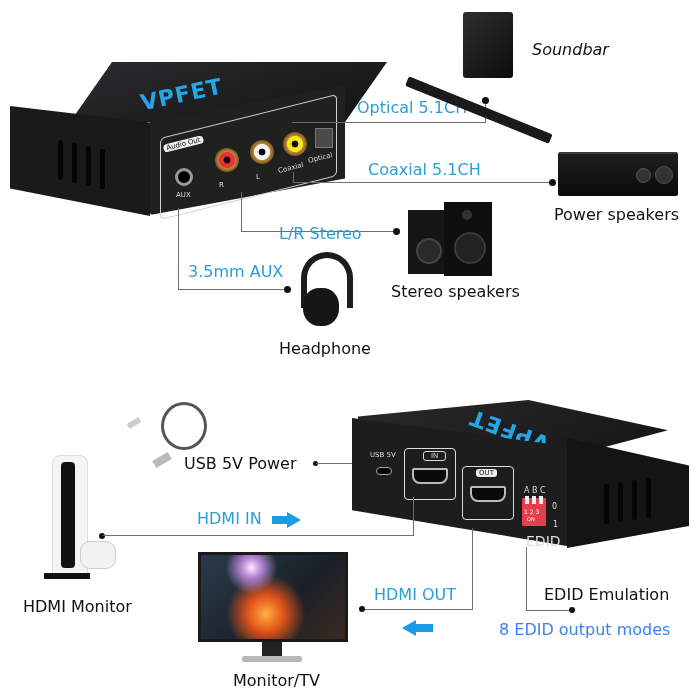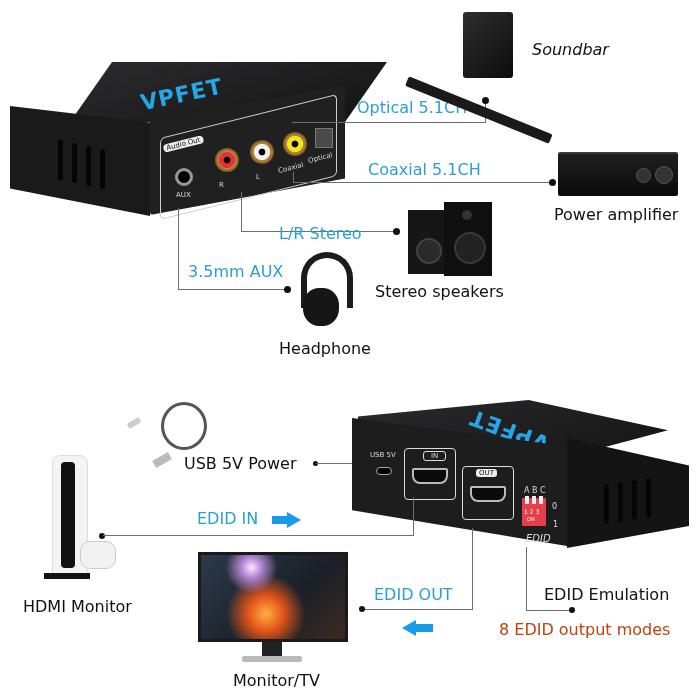--- a/index.html
+++ b/index.html
@@ -1,20 +1,20 @@
 <!DOCTYPE html>
 <html><head>
 <meta charset="utf-8">
 <style>
   html,body{margin:0;padding:0;background:#fff;}
   body{width:700px;height:700px;position:relative;overflow:hidden;font-family:"DejaVu Sans","Liberation Sans",sans-serif;}
   .abs{position:absolute;}
   .lbl-blue{color:#2a9fd6;font-size:16px;white-space:nowrap;}
   .lbl-dark{color:#111;font-size:16px;white-space:nowrap;}
-  .lbl-red{color:#c2410c;font-size:16px;white-space:nowrap;}
+  .lbl-red{color:#3b82f6;font-size:16px;white-space:nowrap;}
   .line{position:absolute;background:#6e6e6e;}
   .dot{position:absolute;width:7px;height:7px;border-radius:50%;background:#111;}
   
   .box-top{background:linear-gradient(160deg,#2a2a2c,#151516);}
   .box-front{background:#1b1b1c;border-radius:3px;}
   .vent{position:absolute;width:5px;height:40px;background:#050505;border-radius:3px;}
   .brand{color:#25a6e6;font-weight:bold;font-size:22px;letter-spacing:1px;font-family:"DejaVu Sans",sans-serif;}
   .rca{position:absolute;width:24px;height:24px;border-radius:50%;background:radial-gradient(circle,#000 18%,var(--c) 22%,var(--c) 45%,#b8893a 50%,#6d4a18 75%);}
   .port-label{position:absolute;color:#ddd;font-size:7px;}
   .hdmi-frame{position:absolute;border:1.5px solid #ddd;border-radius:4px;}
@@ -66,37 +66,37 @@
 
 <div class="line" style="left:293px;top:172px;width:1px;height:11px;"></div>
 <div class="line" style="left:293px;top:182px;width:260px;height:1px;"></div>
 <div class="dot" style="left:549px;top:179px;"></div>
 <div class="abs lbl-blue" style="left:368px;top:160px;">Coaxial 5.1CH</div>
 
 <div class="abs" style="left:558px;top:152px;width:120px;height:42px;background:linear-gradient(#1f1f1f,#0a0a0a);border-radius:2px;border-top:2px solid #3a3a3a;">
   <div class="abs" style="left:78px;top:14px;width:13px;height:13px;border-radius:50%;background:#333;border:1px solid #555;"></div>
   <div class="abs" style="left:97px;top:12px;width:16px;height:16px;border-radius:50%;background:#333;border:1px solid #555;"></div>
 </div>
-<div class="abs lbl-dark" style="left:554px;top:205px;">Power amplifier</div>
+<div class="abs lbl-dark" style="left:554px;top:205px;">Power speakers</div>
 
 <div class="line" style="left:241px;top:192px;width:1px;height:40px;"></div>
 <div class="line" style="left:241px;top:231px;width:155px;height:1px;"></div>
 <div class="dot" style="left:393px;top:228px;"></div>
 <div class="abs lbl-blue" style="left:279px;top:208px;margin-top:16px;">L/R Stereo</div>
 
 <div class="abs" style="left:408px;top:200px;width:100px;height:80px;">
   <div class="abs" style="left:0;top:10px;width:38px;height:64px;background:#161616;">
     <div class="abs" style="left:8px;top:28px;width:22px;height:22px;border-radius:50%;background:#2a2a2a;border:2px solid #444;"></div>
   </div>
   <div class="abs" style="left:36px;top:2px;width:48px;height:74px;background:#0f0f0f;">
     <div class="abs" style="left:18px;top:8px;width:10px;height:10px;border-radius:50%;background:#333;"></div>
     <div class="abs" style="left:10px;top:30px;width:28px;height:28px;border-radius:50%;background:#222;border:2px solid #3a3a3a;"></div>
   </div>
 </div>
-<div class="abs lbl-dark" style="left:375px;top:282px;">Stereo speakers</div>
+<div class="abs lbl-dark" style="left:391px;top:282px;">Stereo speakers</div>
 
 <div class="line" style="left:178px;top:208px;width:1px;height:82px;"></div>
 <div class="line" style="left:178px;top:289px;width:108px;height:1px;"></div>
 <div class="dot" style="left:284px;top:286px;"></div>
 <div class="abs lbl-blue" style="left:188px;top:262px;">3.5mm AUX</div>
 
 <div class="abs" style="left:293px;top:252px;width:60px;height:80px;">
   <div class="abs" style="left:8px;top:0;width:40px;height:50px;border:6px solid #1c1c1c;border-bottom:none;border-radius:26px 26px 0 0;"></div>
   <div class="abs" style="left:10px;top:36px;width:36px;height:38px;border-radius:45%;background:#161616;"></div>
 </div>
@@ -128,21 +128,21 @@
   <div class="port-label" style="left:176px;top:108px;font-size:8px;">A B C</div>
   <div class="abs" style="left:174px;top:120px;width:24px;height:28px;background:#e83e4c;border-radius:1px;">
     <div class="abs" style="left:3px;top:-2px;width:4px;height:8px;background:#eee;"></div>
     <div class="abs" style="left:10px;top:-2px;width:4px;height:8px;background:#eee;"></div>
     <div class="abs" style="left:17px;top:-2px;width:4px;height:8px;background:#eee;"></div>
     <div class="abs" style="left:2px;top:10px;font-size:6px;color:#fff;white-space:nowrap;">1 2 3</div>
     <div class="abs" style="left:5px;top:18px;font-size:5px;color:#fff;">ON</div>
   </div>
   <div class="port-label" style="left:204px;top:124px;font-size:8px;">0</div>
   <div class="port-label" style="left:205px;top:142px;font-size:8px;">1</div>
-  <div class="port-label" style="left:178px;top:155px;font-size:10px;font-style:italic;">EDID</div>
+  <div class="port-label" style="left:178px;top:155px;font-size:14px;">EDID</div>
 </div>
 
 <div class="abs" style="left:125px;top:398px;width:90px;height:72px;">
   <div class="abs" style="left:36px;top:4px;width:40px;height:42px;border:3px solid #555;border-radius:50%;"></div>
   <div class="abs" style="left:28px;top:58px;width:18px;height:8px;background:#bbb;transform:rotate(-30deg);"></div>
   <div class="abs" style="left:2px;top:22px;width:14px;height:6px;background:#ccc;border-radius:2px;transform:rotate(-30deg);"></div>
 </div>
 <div class="abs lbl-dark" style="left:184px;top:454px;">USB 5V Power</div>
 <div class="dot" style="left:313px;top:461px;width:5px;height:5px;"></div>
 <div class="line" style="left:316px;top:463px;width:36px;height:1px;"></div>
@@ -152,39 +152,39 @@
     <div class="abs" style="left:8px;top:6px;width:14px;height:106px;background:#111;border-radius:4px;"></div>
   </div>
   <div class="abs" style="left:40px;top:86px;width:34px;height:26px;background:#f2f2f2;border:1px solid #ccc;border-radius:10px;"></div>
   <div class="abs" style="left:4px;top:118px;width:46px;height:6px;background:#111;"></div>
 </div>
 <div class="abs lbl-dark" style="left:23px;top:597px;">HDMI Monitor</div>
 
 <div class="dot" style="left:99px;top:533px;width:6px;height:6px;"></div>
 <div class="line" style="left:103px;top:535px;width:311px;height:1px;"></div>
 <div class="line" style="left:413px;top:497px;width:1px;height:39px;"></div>
-<div class="abs lbl-blue" style="left:197px;top:509px;">EDID IN</div>
+<div class="abs lbl-blue" style="left:197px;top:509px;">HDMI IN</div>
 <div class="abs" style="left:272px;top:512px;width:30px;height:16px;">
   <div class="abs" style="left:0;top:4px;width:16px;height:8px;background:#1a9be6;"></div>
   <div class="arrow" style="left:15px;top:0;border-top:8px solid transparent;border-bottom:8px solid transparent;border-left:14px solid #1a9be6;"></div>
 </div>
 
 <div class="abs" style="left:198px;top:552px;width:150px;height:115px;">
   <div class="abs" style="left:0;top:0;width:150px;height:90px;background:#202020;padding:0;border:3px solid #1a1a1a;box-sizing:border-box;">
     <div class="abs" style="left:0;top:0;right:0;bottom:0;background:radial-gradient(circle at 35% 15%,#ffe9ff 0,#b98ad8 8%,transparent 22%),radial-gradient(circle at 45% 70%,#ffb040 0,#e2541a 18%,transparent 40%),linear-gradient(135deg,#2b3a4a,#1a2028 60%,#3b2a20);"></div>
   </div>
   <div class="abs" style="left:64px;top:90px;width:20px;height:14px;background:#222;"></div>
   <div class="abs" style="left:44px;top:104px;width:60px;height:6px;background:#b9b9b9;border-radius:2px;"></div>
 </div>
 <div class="abs lbl-dark" style="left:233px;top:671px;">Monitor/TV</div>
 
 <div class="line" style="left:472px;top:528px;width:1px;height:82px;"></div>
 <div class="line" style="left:363px;top:609px;width:110px;height:1px;"></div>
 <div class="dot" style="left:359px;top:606px;width:6px;height:6px;"></div>
-<div class="abs lbl-blue" style="left:374px;top:585px;">EDID OUT</div>
+<div class="abs lbl-blue" style="left:374px;top:585px;">HDMI OUT</div>
 <div class="abs" style="left:402px;top:620px;width:32px;height:16px;">
   <div class="arrow" style="left:0;top:0;border-top:8px solid transparent;border-bottom:8px solid transparent;border-right:14px solid #1a9be6;"></div>
   <div class="abs" style="left:13px;top:4px;width:18px;height:8px;background:#1a9be6;"></div>
 </div>
 
 <div class="line" style="left:526px;top:547px;width:1px;height:64px;"></div>
 <div class="line" style="left:526px;top:610px;width:45px;height:1px;"></div>
 <div class="dot" style="left:569px;top:607px;width:6px;height:6px;"></div>
 <div class="abs lbl-dark" style="left:544px;top:585px;">EDID Emulation</div>
 <div class="abs lbl-red" style="left:499px;top:620px;">8 EDID output modes</div>

